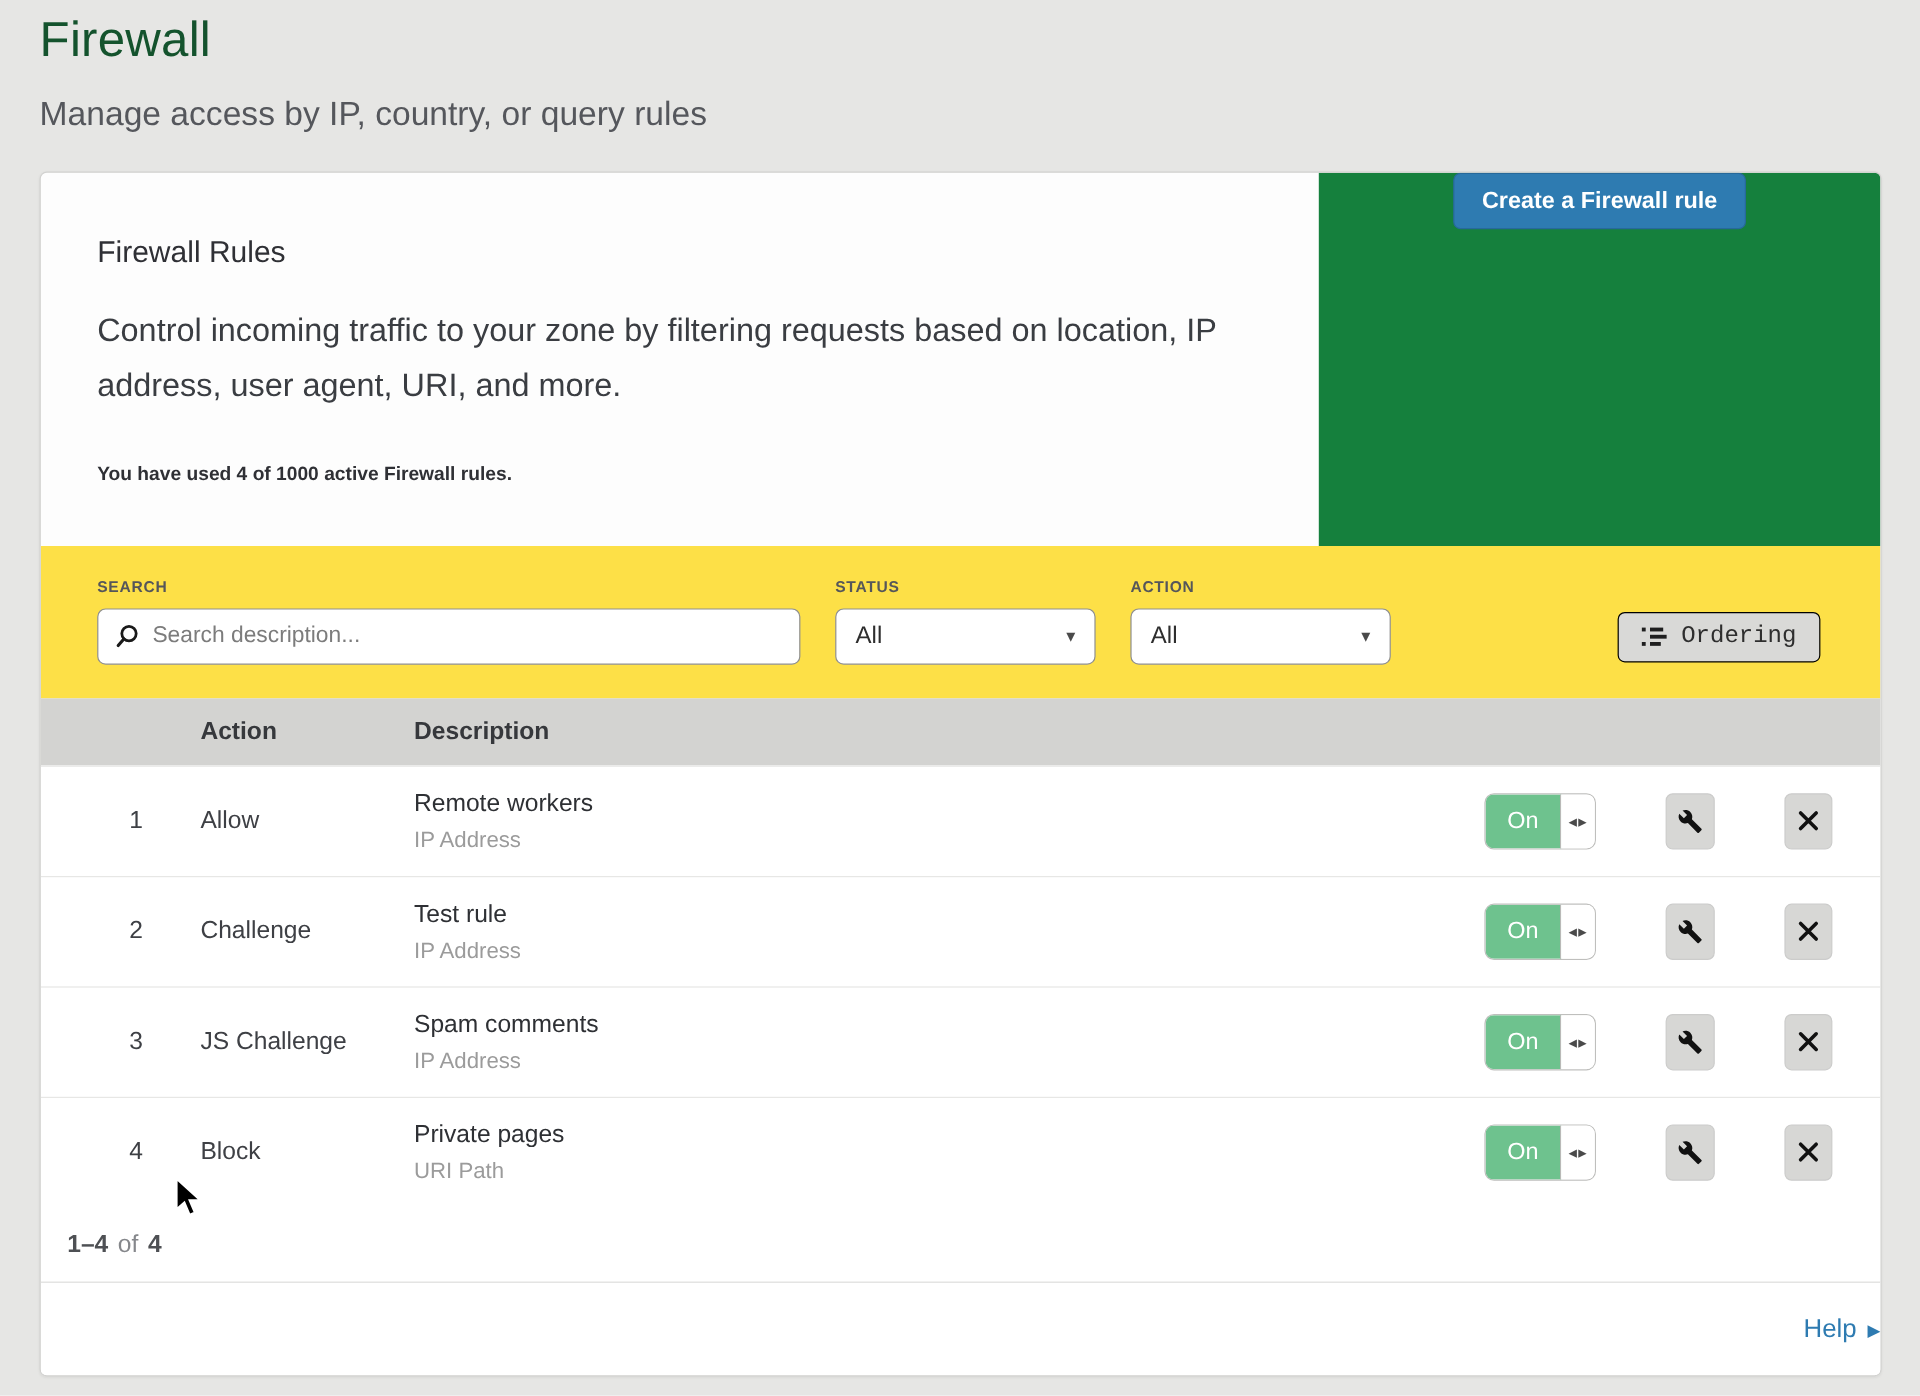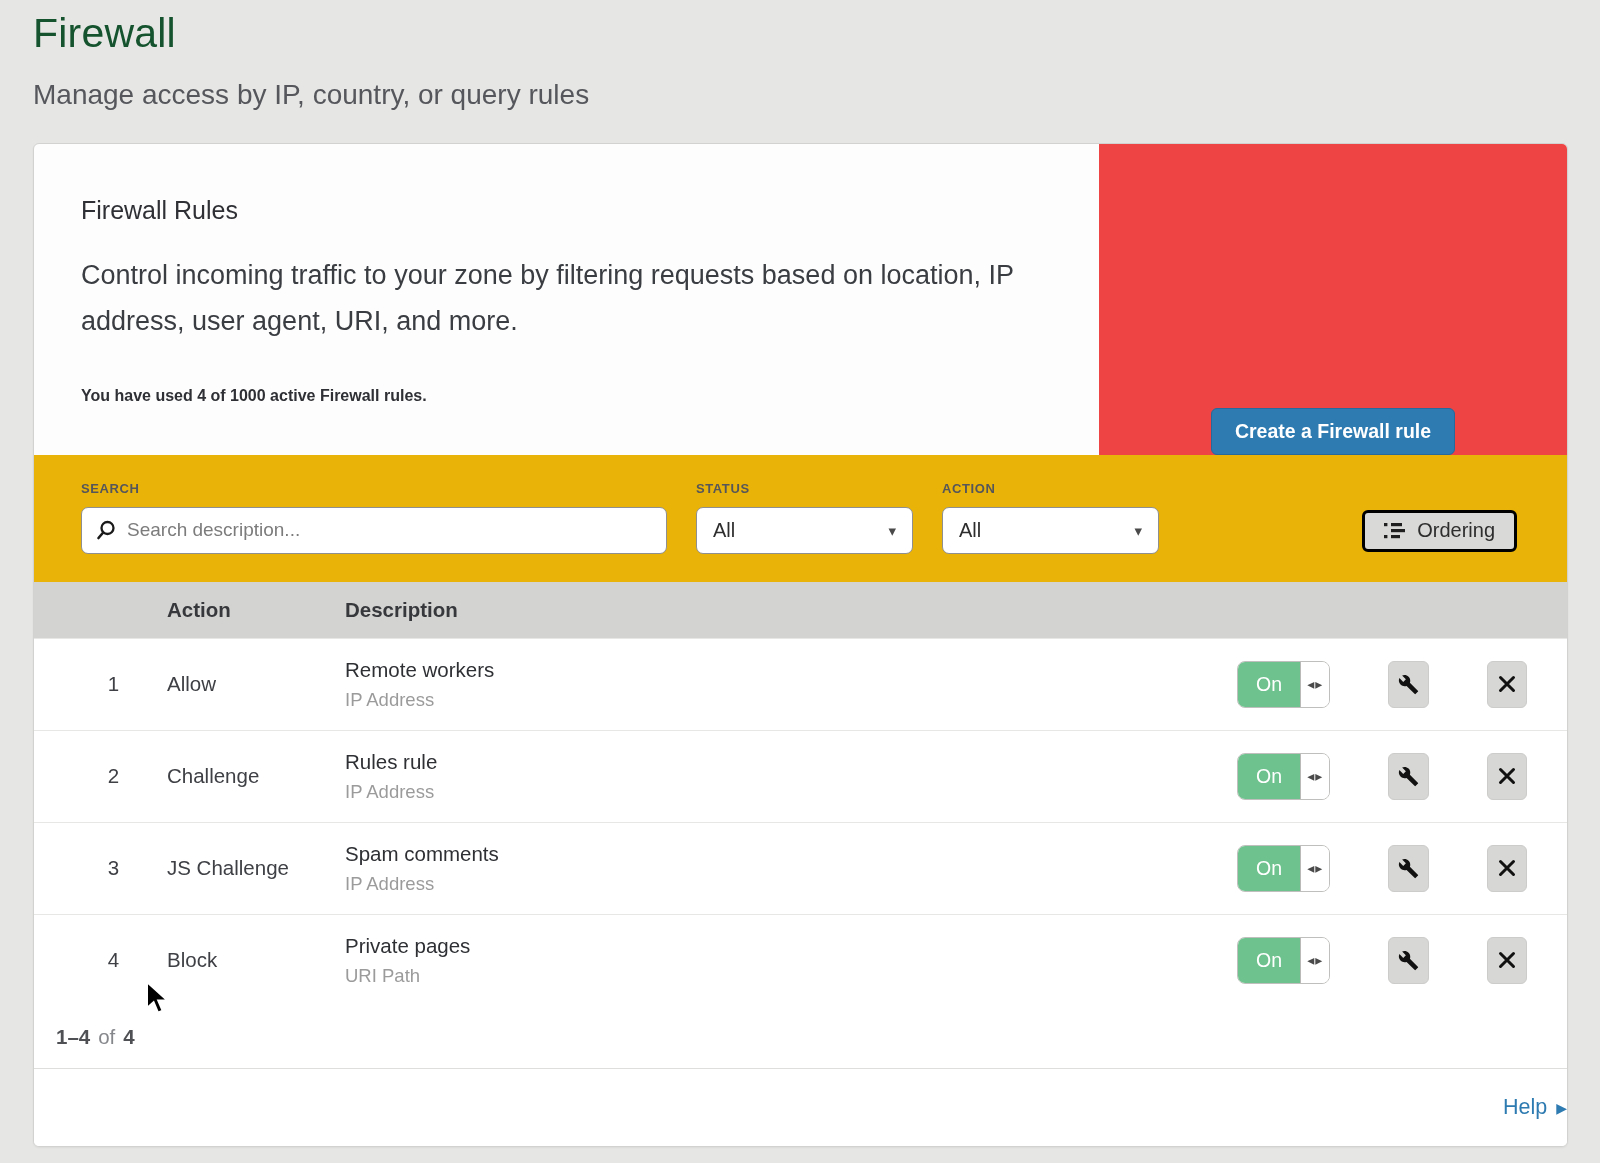--- a/index.html
+++ b/index.html
@@ -32,34 +32,34 @@
   .intro { display: flex; }
   .intro-left { flex: 1 1 auto; padding: 52px 60px 50px 47px; }
   .intro-heading { font-size: 25px; font-weight: 400; color: #2f3035; }
   .intro-desc {
     margin-top: 28px; font-size: 27px; line-height: 1.7; color: #3a3d42;
     max-width: 950px;
   }
   .intro-usage { margin-top: 42px; font-size: 16px; font-weight: 700; color: #2f3035; }
   .intro-right {
     width: 468px; flex: 0 0 468px;
-    background: #ef4444;
-    display: flex; align-items: flex-end; justify-content: center;
+    background: #15803d;
+    display: flex; align-items: flex-start; justify-content: center;
   }
   .create-btn {
     background: #2e7bb1; color: #ffffff;
     font-size: 19.5px; font-weight: 600;
     font-family: inherit;
     border: 1px solid #27699a; border-radius: 6px;
     padding: 11px 23px; cursor: pointer;
   }
   
   .filters {
     display: flex; align-items: flex-end;
-    padding: 26px 50px 28px 47px; background: #eab308;
+    padding: 26px 50px 28px 47px; background: #fde047;
   }
   .filter-group { margin-right: 29px; }
   .filter-label {
     display: block; font-size: 13px; font-weight: 700; letter-spacing: 0.6px;
     color: #55565a; margin-bottom: 11px;
   }
   .search-wrap { position: relative; }
   .search-input {
     width: 586px; height: 47px;
     border: 1.5px solid #8f8f8f; border-radius: 7px;
@@ -71,23 +71,23 @@
   .search-icon { position: absolute; left: 14px; top: 12px; width: 22px; height: 22px; }
   .select-box {
     width: 217px; height: 47px;
     border: 1.5px solid #8f8f8f; border-radius: 7px; background: #fff;
     display: flex; align-items: center; justify-content: space-between;
     padding: 0 16px; font-size: 20px; color: #2e2e2e; cursor: pointer;
   }
   .caret { font-size: 15px; color: #4a4a4a; line-height: 1; }
   .ordering-btn {
     margin-left: auto; height: 42px; margin-bottom: 2px;
-    background: #d9d9d7; border: 3px solid #000000; border-radius: 6px;
+    background: #d9d9d7; border: 1px solid #000000; border-radius: 6px;
     display: flex; align-items: center; padding: 0 19px;
-    font-size: 20px; font-family: Liberation Sans, sans-serif; color: #2e2e2e; cursor: pointer; text-align: center;
+    font-size: 20px; font-family: Liberation Mono, monospace; color: #2e2e2e; cursor: pointer; text-align: center;
   }
   .ordering-icon { margin-right: 12px; display: inline-block; }
   
   .tbl-header, .tbl-row {
     display: grid;
     grid-template-columns: 133px 178px 1fr 330px;
     align-items: center;
   }
   .tbl-header {
     height: 56px; background: #d3d3d1;
@@ -234,21 +234,21 @@
             <path stroke="#111" stroke-width="3" stroke-linecap="round" d="M2.5 2.5 L15.5 15.5 M15.5 2.5 L2.5 15.5"></path>
           </svg>
       </div>
     </div>
   </div>
 
   <div class="tbl-row">
     <div class="cell-index">2</div>
     <div class="cell-action">Challenge</div>
     <div>
-      <div class="cell-desc-title">Rules rule</div>
+      <div class="cell-desc-title">Test rule</div>
       <div class="cell-desc-field">IP Address</div>
     </div>
     <div class="cell-controls">
       <div class="toggle">
         <div class="toggle-on">On</div>
         <div class="toggle-handle">◂▸</div>
       </div>
       <div class="icon-btn">
         <svg width="21" height="21" viewBox="0 0 24 24">
             <path fill="#111" d="M22.7 19l-9.1-9.1c.9-2.3.4-5-1.5-6.9-2-2-5-2.4-7.4-1.3L9 6 6 9 1.6 4.7C.4 7.1.9 10.1 2.9 12.1c1.9 1.9 4.6 2.4 6.9 1.5l9.1 9.1c.4.4 1 .4 1.4 0l2.3-2.3c.5-.4.5-1.1.1-1.4z"></path>

